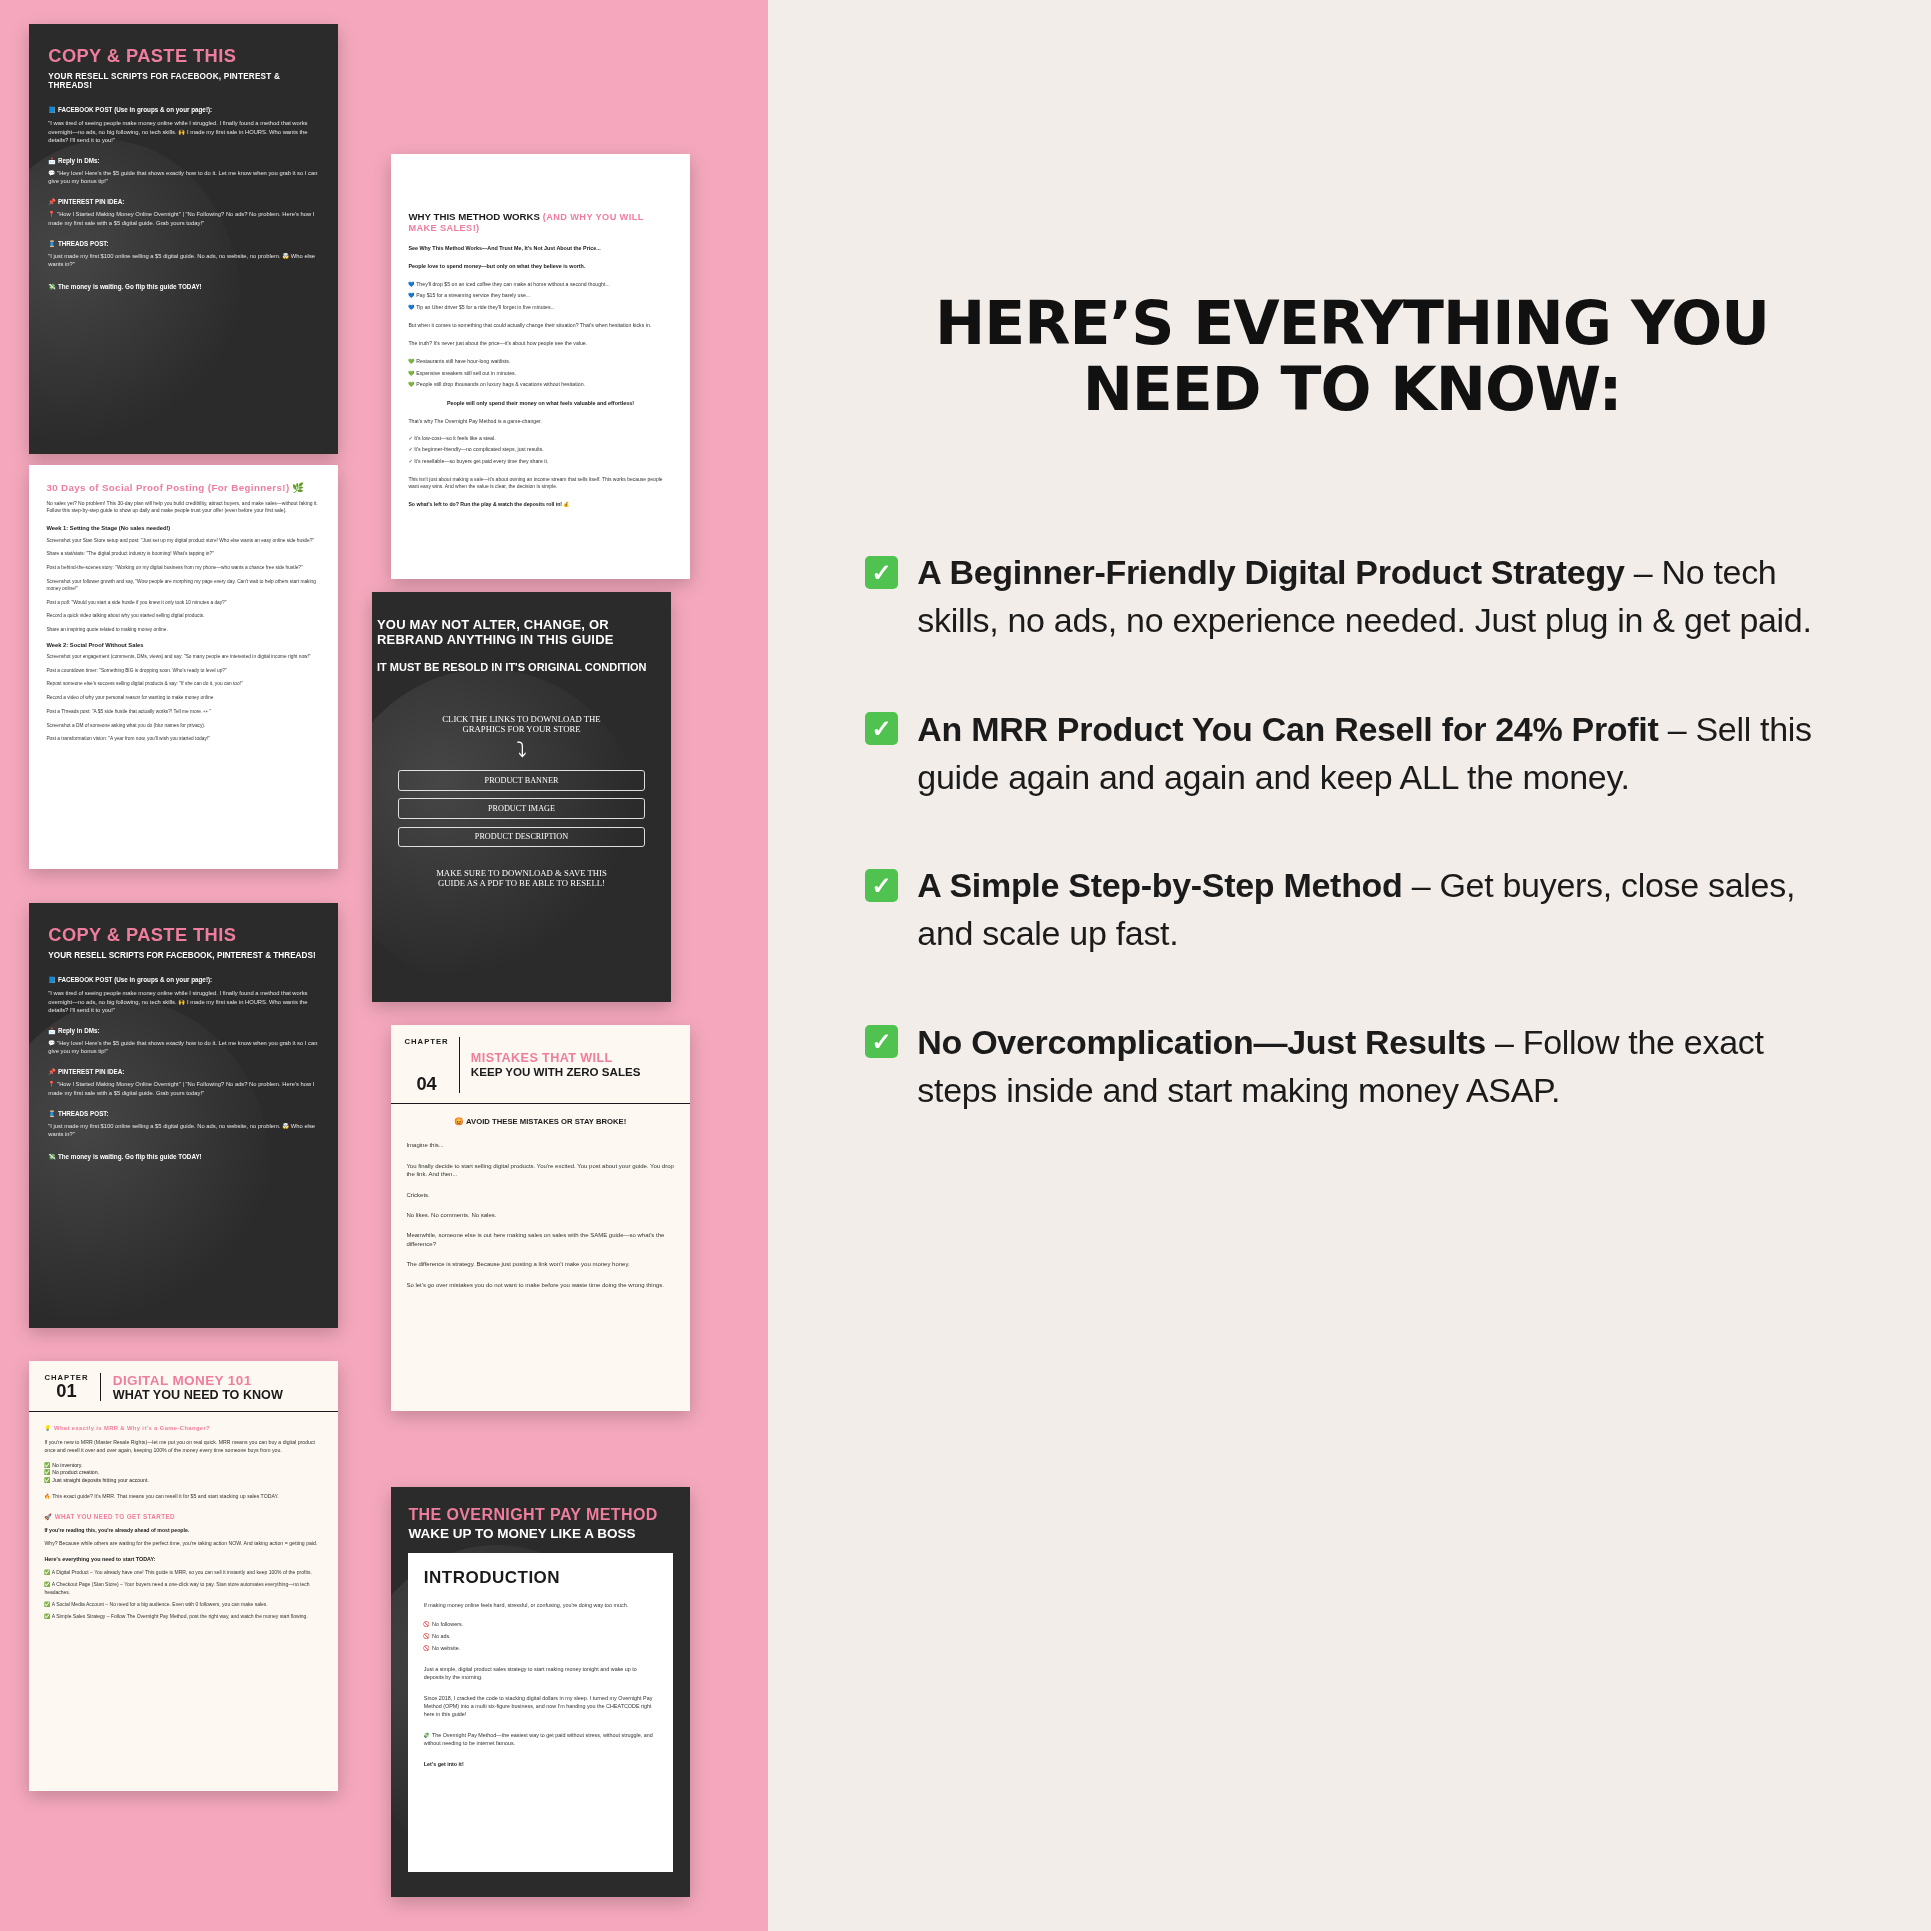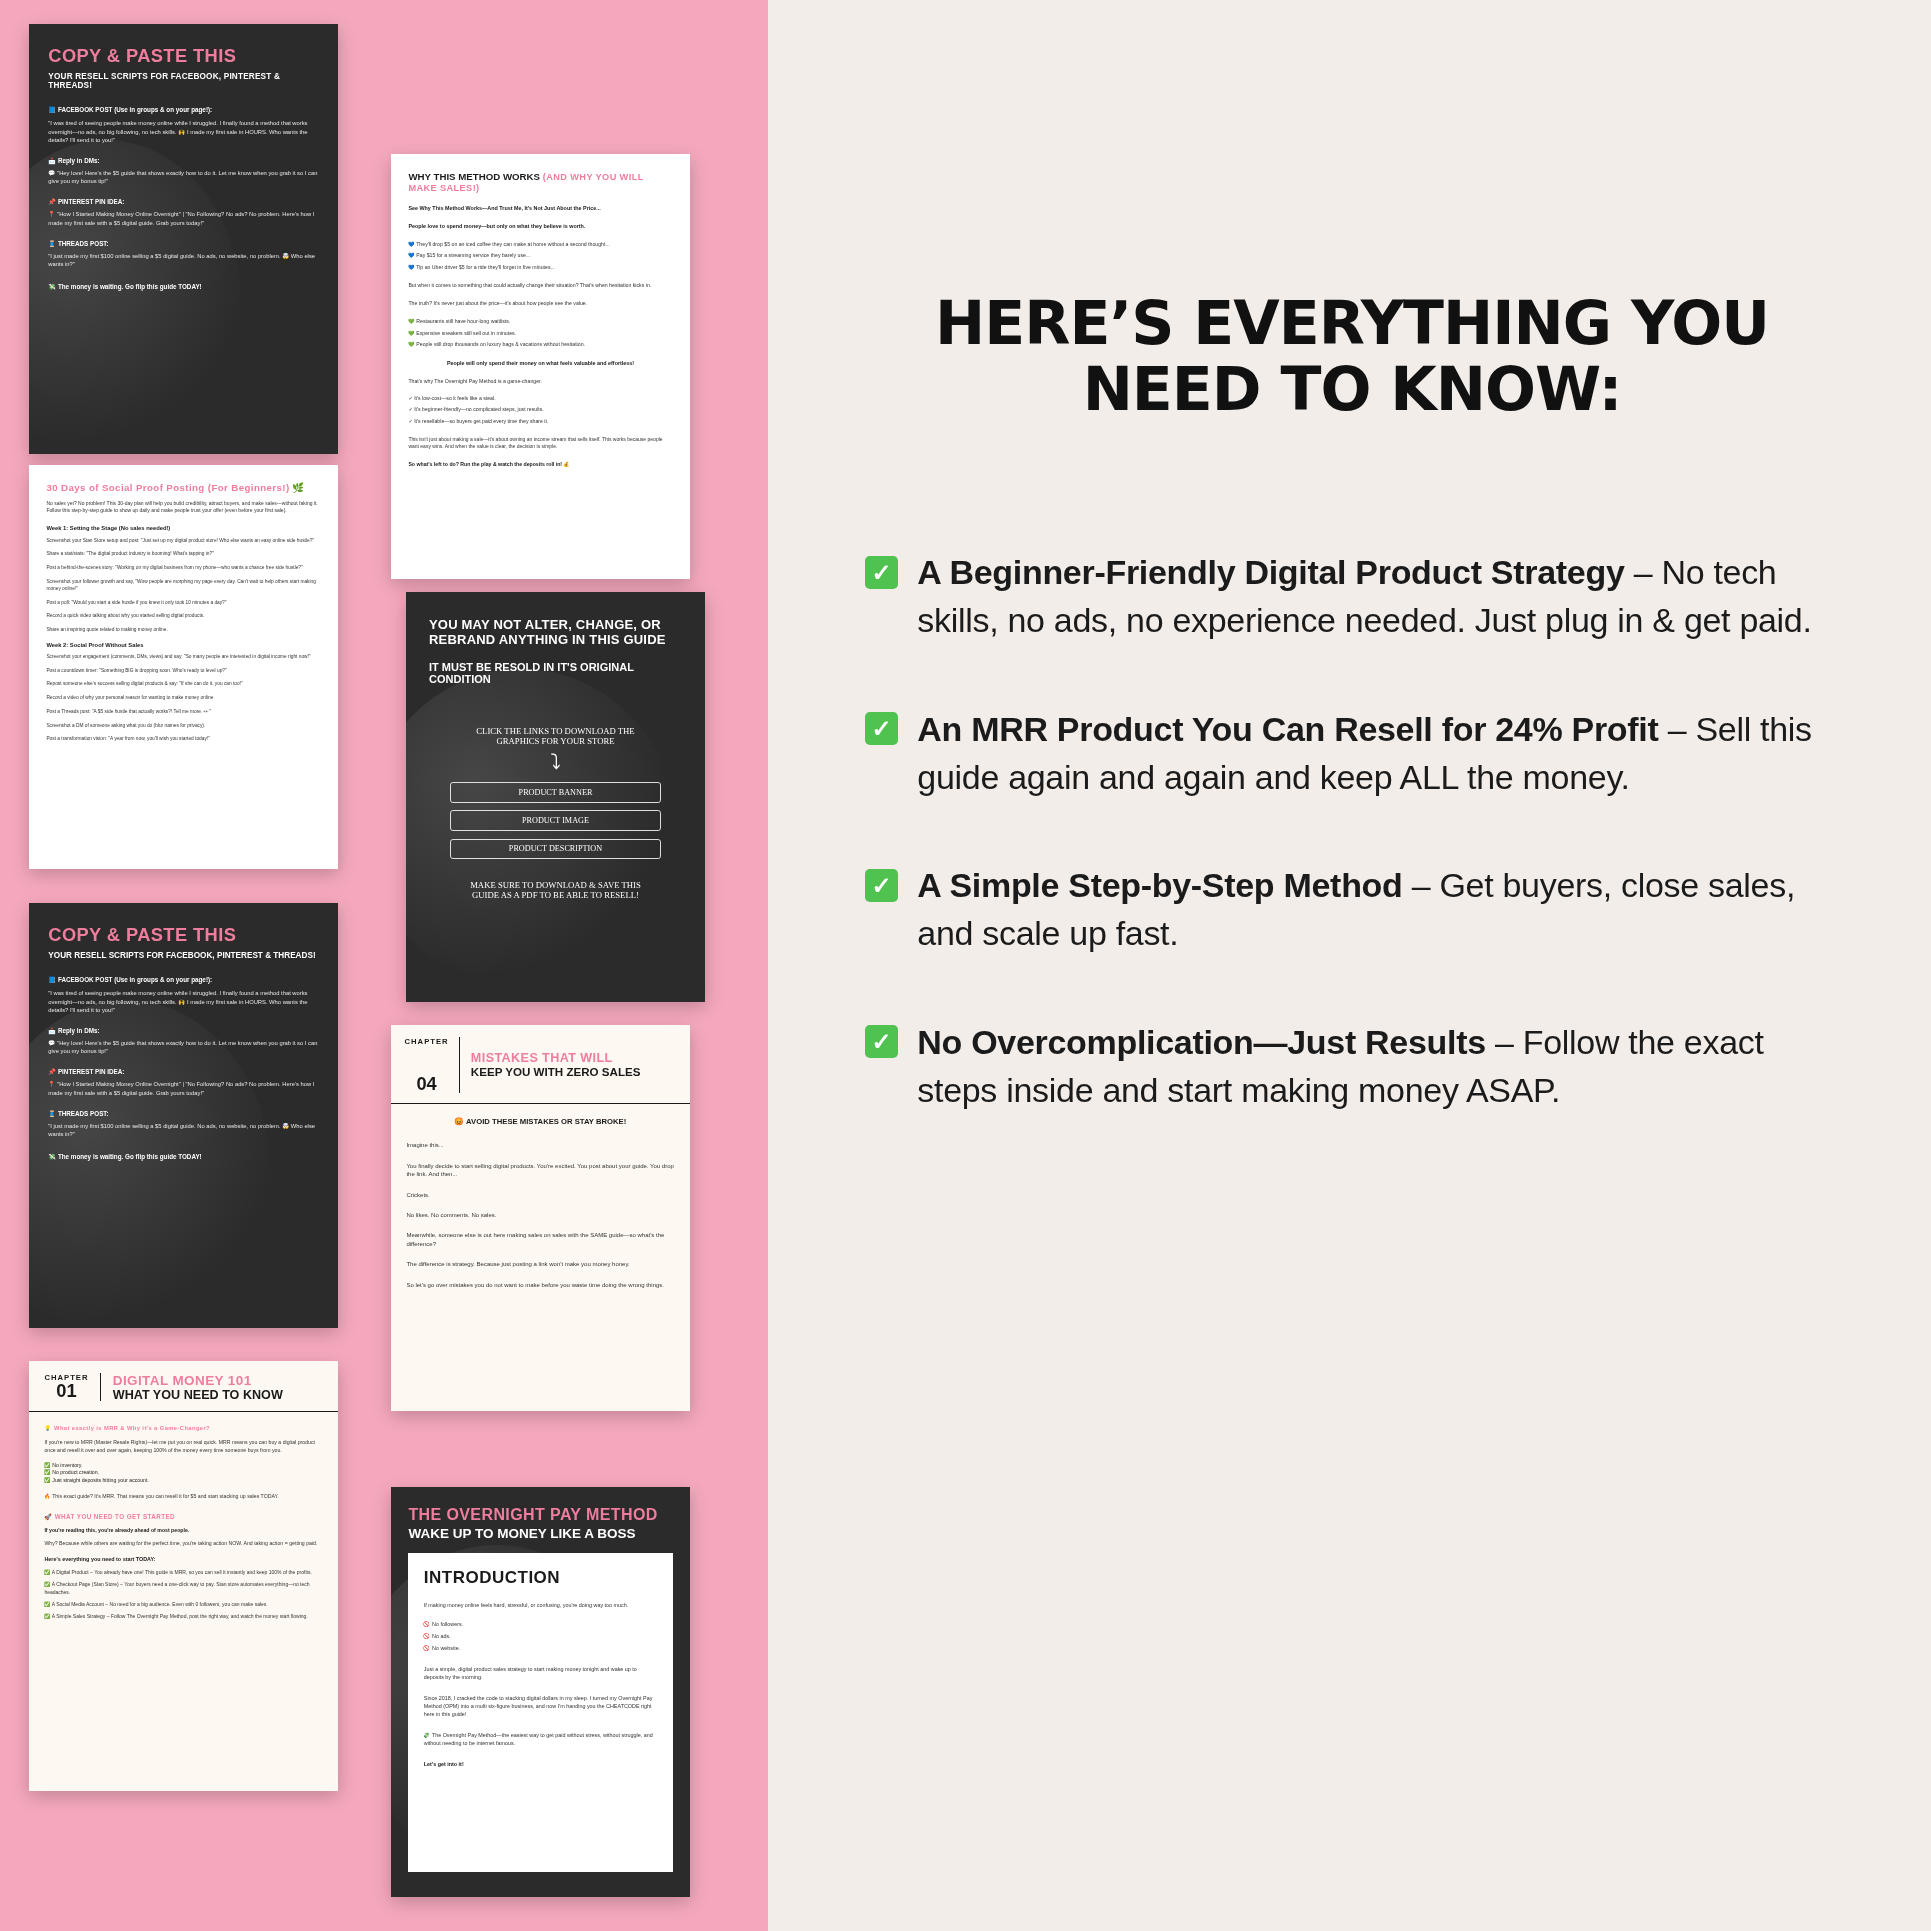--- a/index.html
+++ b/index.html
@@ -175,21 +175,21 @@
         <div class="tiny" style="font-size:5.2px; margin-top:5.8px; color:#333;">Why? Because while others are waiting for the perfect time, you're taking action NOW. And taking action = getting paid.</div>
         <div class="tiny" style="font-size:5.4px; margin-top:7.7px; font-weight:bold;">Here's everything you need to start TODAY:</div>
         <div class="tiny" style="font-size:5px; margin-top:5.8px; color:#333;">✅ A Digital Product – You already have one! This guide is MRR, so you can sell it instantly and keep 100% of the profits.</div>
         <div class="tiny" style="font-size:5px; margin-top:4.8px; color:#333;">✅ A Checkout Page (Stan Store) – Your buyers need a one-click way to pay. Stan store automates everything—no tech headaches.</div>
         <div class="tiny" style="font-size:5px; margin-top:4.8px; color:#333;">✅ A Social Media Account – No need for a big audience. Even with 0 followers, you can make sales.</div>
         <div class="tiny" style="font-size:5px; margin-top:4.8px; color:#333;">✅ A Simple Sales Strategy – Follow The Overnight Pay Method, post the right way, and watch the money start flowing.</div>
       </div>
     </div>
 
     <div class="mock light" style="left:391px; top:154px; width:299px; height:425px; padding:17.4px 17.4px;">
-      <div style="font-size:9.7px; font-weight:bold;">
+      <div style="font-size:9.7px; font-weight:bold;margin-top:40px;">
         <span>WHY THIS METHOD WORKS</span>
         <span class="hdr-pink" style="font-size:9.2px;">(AND WHY YOU WILL MAKE SALES!)</span>
       </div>
       <div class="tiny" style="font-size:5.4px; margin-top:11.6px; font-weight:bold;">See Why This Method Works—And Trust Me, It's Not Just About the Price...</div>
       <div class="tiny" style="font-size:5.4px; margin-top:10.6px; font-weight:bold;">People love to spend money—but only on what they believe is worth.</div>
       <div class="tiny" style="font-size:5.2px; margin-top:9.7px; color:#333;">💙 They'll drop $5 on an iced coffee they can make at home without a second thought...</div>
       <div class="tiny" style="font-size:5.2px; margin-top:3.9px; color:#333;">💙 Pay $15 for a streaming service they barely use...</div>
       <div class="tiny" style="font-size:5.2px; margin-top:3.9px; color:#333;">💙 Tip an Uber driver $5 for a ride they'll forget in five minutes...</div>
       <div class="tiny" style="font-size:5.2px; margin-top:10.6px; color:#333;">But when it comes to something that could actually change their situation? That's when hesitation kicks in.</div>
       <div class="tiny" style="font-size:5.2px; margin-top:10.6px; color:#333;">The truth? It's never just about the price—it's about how people see the value.</div>
@@ -198,21 +198,21 @@
       <div class="tiny" style="font-size:5.2px; margin-top:3.9px; color:#333;">💚 People still drop thousands on luxury bags &amp; vacations without hesitation.</div>
       <div class="tiny" style="font-size:5.4px; margin-top:11.6px; font-weight:bold; text-align:center;">People will only spend their money on what feels valuable and effortless!</div>
       <div class="tiny" style="font-size:5.2px; margin-top:9.7px; color:#333;">That's why The Overnight Pay Method is a game-changer.</div>
       <div class="tiny" style="font-size:5.2px; margin-top:9.7px; color:#333;">✓ It's low-cost—so it feels like a steal.</div>
       <div class="tiny" style="font-size:5.2px; margin-top:3.9px; color:#333;">✓ It's beginner-friendly—no complicated steps, just results.</div>
       <div class="tiny" style="font-size:5.2px; margin-top:3.9px; color:#333;">✓ It's resellable—so buyers get paid every time they share it.</div>
       <div class="tiny" style="font-size:5px; margin-top:10.6px; color:#333;">This isn't just about making a sale—it's about owning an income stream that sells itself. This works because people want easy wins. And when the value is clear, the decision is simple.</div>
       <div class="tiny" style="font-size:5.2px; margin-top:10.6px; font-weight:bold;">So what's left to do? Run the play &amp; watch the deposits roll in! 💰</div>
     </div>
 
-    <div class="mock dark" style="left:406px; top:592px; width:299px; height:410px; padding:25px 23px;">
+    <div class="mock dark" style="left:372px; top:592px; width:299px; height:410px; padding:25px 5px;">
       <div class="blob" style="left:-39px; top:77px; width:309px; height:319px;"></div>
       <div style="font-size:13px; font-weight:bold; letter-spacing:0.2px;">YOU MAY NOT ALTER, CHANGE, OR</div>
       <div style="font-size:13px; font-weight:bold; letter-spacing:0.2px;">REBRAND ANYTHING IN THIS GUIDE</div>
       <div style="font-size:11px; font-weight:bold; margin-top:13.5px;">IT MUST BE RESOLD IN IT'S ORIGINAL CONDITION</div>
       <div style="font-size:8.7px; margin-top:41px; text-align:center; font-family:'Liberation Serif', serif;">CLICK THE LINKS TO DOWNLOAD THE</div>
       <div style="font-size:8.7px; text-align:center; font-family:'Liberation Serif', serif;">GRAPHICS FOR YOUR STORE</div>
       <div style="text-align:center; font-size:21px; line-height:1; margin-top:5.8px;">⤵</div>
       <div style="margin-top:9.7px;">
         <div style="border:1px solid #ddd; border-radius:2.9px; text-align:center; font-size:8.2px; padding:4.8px 0; margin:0 21px 7.7px 21px; font-family:'Liberation Serif', serif;">PRODUCT BANNER</div>
         <div style="border:1px solid #ddd; border-radius:2.9px; text-align:center; font-size:8.2px; padding:4.8px 0; margin:0 21px 7.7px 21px; font-family:'Liberation Serif', serif;">PRODUCT IMAGE</div>

